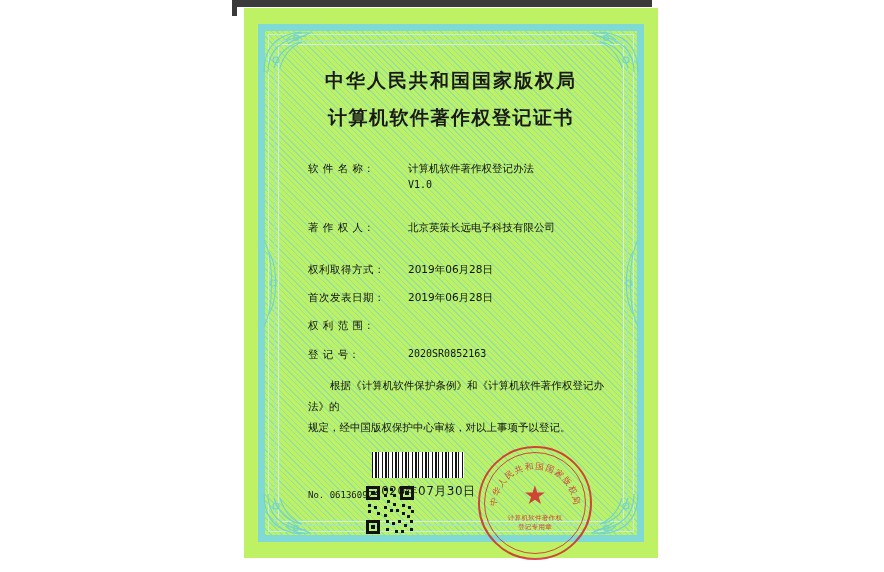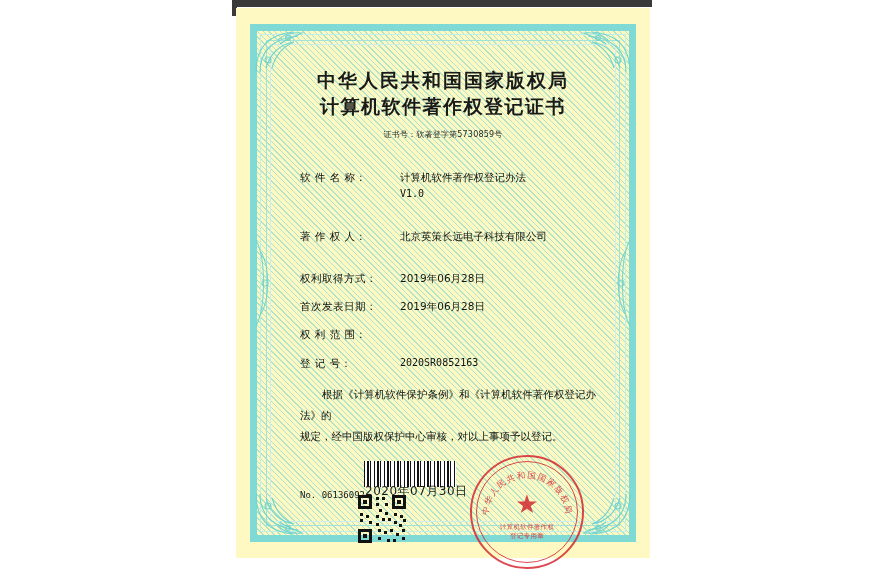--- a/index.html
+++ b/index.html
@@ -35,25 +35,25 @@
     left: 232px;
     top: 0px;
     width: 5px;
     height: 16px;
     background: #3a3a3a;
   }
 
   
   .certificate {
     position: absolute;
-    left: 236px;
+    left: 244px;
     top: 8px;
     width: 414px;
     height: 550px;
-    background: #fef9c3;
+    background: #bef264;
   }
 
   
   .border-outer {
     position: absolute;
     left: 14px;
     top: 16px;
     right: 14px;
     bottom: 16px;
     border: 7px solid #7fd9d4;
@@ -133,20 +133,21 @@
     letter-spacing: 2px;
     color: #1a1a1a;
     font-weight: 700;
   }
   .title-sub {
     font-family: "DejaVu Serif", "Liberation Serif", serif;
     font-size: 19px;
     letter-spacing: 1.5px;
     color: #1a1a1a;
     font-weight: 700;
+    margin-top: 11px;
   }
   .cert-no {
     margin-top: 9px;
     text-align: center;
     font-size: 8px;
     color: #2a2a2a;
     letter-spacing: 0.2px;
   }
 
   .fields {
@@ -360,21 +361,20 @@
       </svg>
     </div>
 
     <div class="content">
 
       <div class="title-block">
         <div class="title-main">中华人民共和国国家版权局</div>
         <div class="title-sub">计算机软件著作权登记证书</div>
       </div>
 
-      <div class="cert-no">证书号：软著登字第5730859号</div>
 
       <div class="fields">
 
         <div class="field-row">
           <div class="field-label">软 件 名 称：</div>
           <div class="field-value">
             <span>计算机软件著作权登记办法</span>
             <span class="line2">V1.0</span>
           </div>
         </div>

